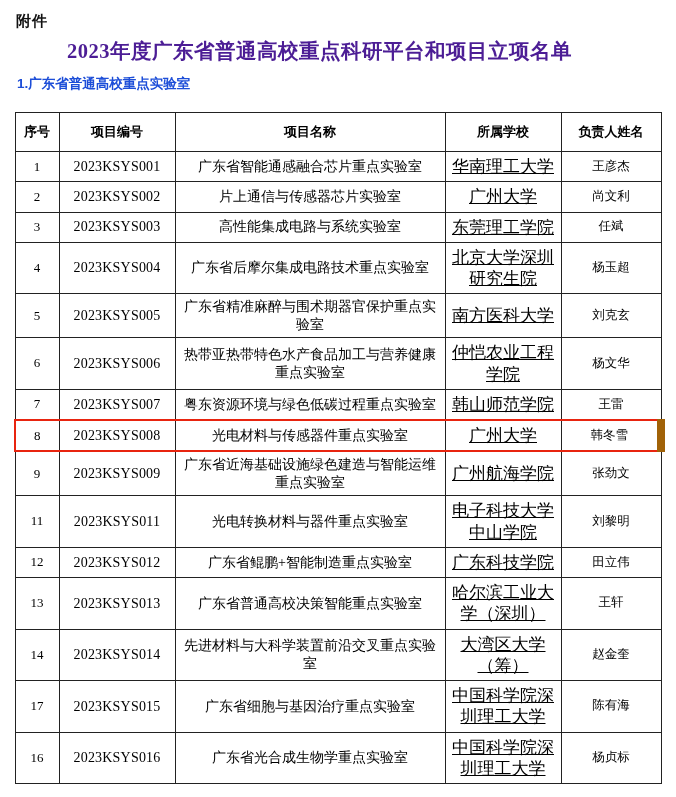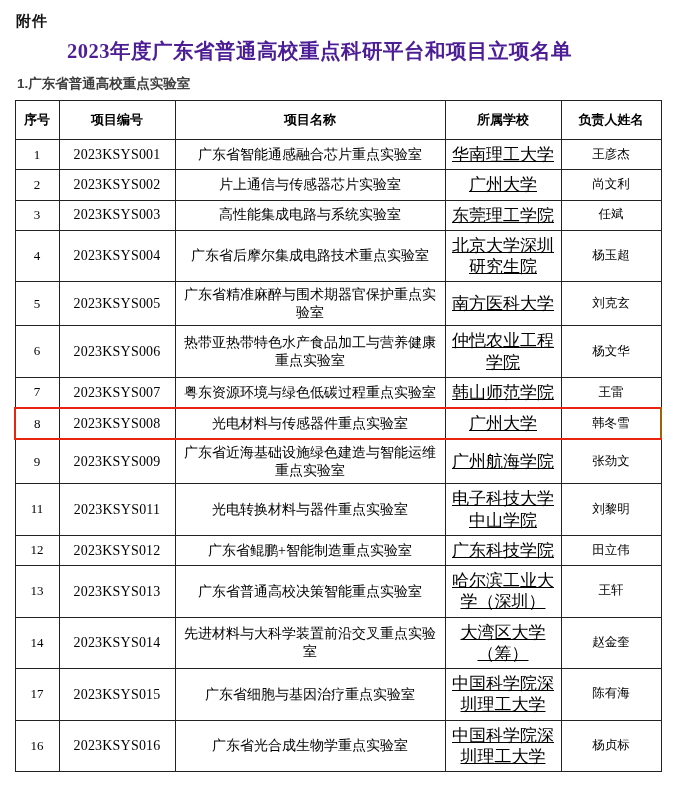--- a/index.html
+++ b/index.html
@@ -36,22 +36,22 @@
     font-weight: bold;
     letter-spacing: 0.5px;
     color: #4c1d95;
     margin: 4px 0 10px 0;
     white-space: nowrap;
   }
   .section-heading {
     font-family: "Liberation Sans", sans-serif;
     font-size: 13.5px;
     font-weight: bold;
-    color: #404040;
-    margin: 2px 0 7px 3px;
+    color: #1d4ed8;
+    margin: 2px 0 19px 3px;
   }
   table.listing {
     border-collapse: collapse;
     width: 646px;
     table-layout: fixed;
     font-size: 12.5px;
   }
   table.listing th, table.listing td {
     border: 1px solid #222;
     text-align: center;
@@ -84,21 +84,21 @@
     padding-left: 4px;
     padding-right: 4px;
   }
   td.school { font-size: 17px; text-decoration: underline; }
   td.person { font-size: 12.5px; }
   tr.highlight td {
     border-top: 2px solid #e8240f;
     border-bottom: 2px solid #e8240f;
   }
   tr.highlight td:first-child { border-left: 2px solid #e8240f; }
-  tr.highlight td:last-child { border-right: 2px solid #a16207; }
+  tr.highlight td:last-child { border-right: 8px solid #a16207; }
 </style>
 </head>
 <body>
 
 <div class="page">
 
   <div class="attachment-label">附件</div>
 
   <div class="doc-title">2023年度广东省普通高校重点科研平台和项目立项名单</div>
 

